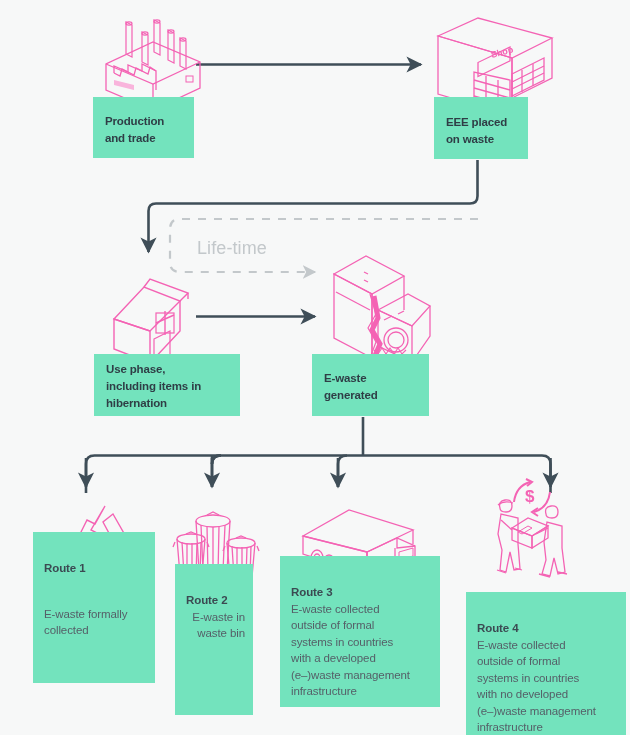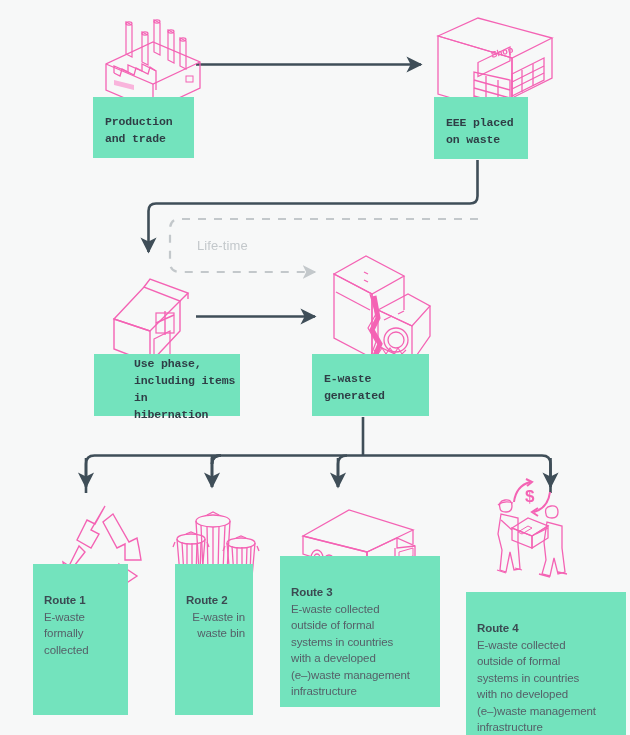--- a/index.html
+++ b/index.html
@@ -35,30 +35,29 @@
   }
   .stage-box .label{
     position:absolute;
     left:12px;
     font-weight:bold;
     color:#2f3e46;
     font-size:11.5px;
     line-height:17px;
     letter-spacing:-0.15px;
     white-space:pre-line;
-    font-family:Liberation Mono, monospace;
   }
   .route-box .inner{
     position:absolute;
     left:11px;right:8px;top:28px;
   }
   .lifetime-label{
     position:absolute;
     color:#c3c8cb;
-    font-size:13px;
+    font-size:18px;
     letter-spacing:0.1px;
   }
   .icon-holder{position:absolute;}
   .icon-holder svg{display:block;overflow:visible;}
 </style>
 </head>
 <body>
 
 <div id="stage">
 
@@ -263,36 +262,36 @@
     <div class="label" style="top:16px;">Production
 and trade</div>
   </div>
 
   <div class="box stage-box" style="left:434px;top:97px;width:94px;height:62px;">
     <div class="label" style="top:17px;">EEE placed
 on waste</div>
   </div>
 
   <div class="box stage-box" style="left:94px;top:354px;width:146px;height:62px;">
-    <div class="label" style="top:1px;margin-left:28px;">Use phase,
+    <div class="label" style="top:7px;">Use phase,
 including items in
 hibernation</div>
   </div>
 
   <div class="box stage-box" style="left:312px;top:354px;width:117px;height:62px;">
     <div class="label" style="top:16px;">E-waste
 generated</div>
   </div>
 
   <div class="lifetime-label" style="left:197px;top:238px;">Life-time</div>
 
-  <div class="box route-box" style="left:33px;top:564px;width:95px;height:151px;">
+  <div class="box route-box" style="left:33px;top:532px;width:122px;height:151px;">
     <div class="inner">
       <div class="title">Route 1</div>
-      <div class="desc" style="white-space:pre-line;">E-waste formally
+      <div class="desc" style="white-space:pre-line;margin-top:29px;">E-waste formally
 collected</div>
     </div>
   </div>
 
   <div class="box route-box" style="left:175px;top:564px;width:78px;height:151px;">
     <div class="inner">
       <div class="title">Route 2</div>
       <div class="desc" style="white-space:pre-line;text-align:right;">E-waste in
 waste bin</div>
     </div>

